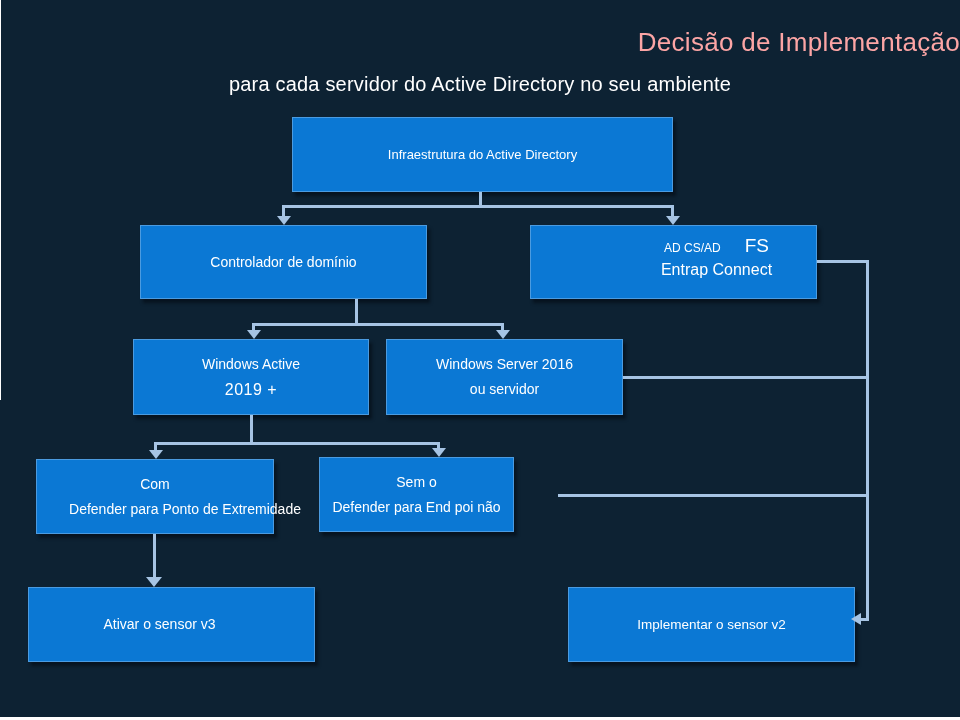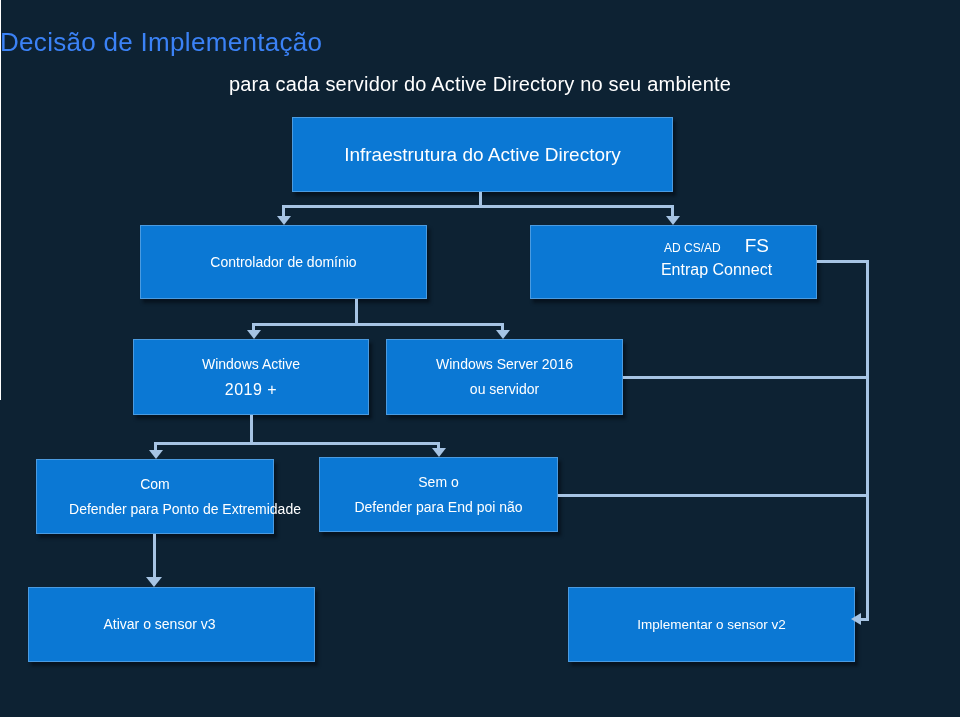--- a/index.html
+++ b/index.html
@@ -3,51 +3,51 @@
 <meta charset="utf-8">
 <style>
   html,body{margin:0;padding:0;}
   body{
     width:960px;height:720px;position:relative;overflow:hidden;
     background:#0d2233;
     font-family:"Liberation Sans", sans-serif;
     color:#ffffff;
   }
   .title{
-    position:absolute;left:0;top:27px;width:960px;text-align:left;
-    font-size:26px;letter-spacing:.3px;color:#3b82f6;
+    position:absolute;left:0;top:27px;width:960px;text-align:right;
+    font-size:26px;letter-spacing:.3px;color:#fca5a5;
   }
   .subtitle{
     position:absolute;left:0;top:73px;width:960px;text-align:center;
     font-size:20px;letter-spacing:.2px;color:#fff;
   }
   .node{
     position:absolute;
     background:#0b78d4;
     border:1px solid rgba(140,190,235,.5);
     box-shadow:3px 4px 3px rgba(3,10,18,.6);
     box-sizing:border-box;
     display:flex;flex-direction:column;justify-content:center;align-items:center;
     font-size:14px;line-height:25px;color:#fff;text-align:center;
   }
   .node .ln{white-space:nowrap;}
   
-  .n-root   {left:292px;top:117px;width:381px;height:75px;font-size:19px;}
+  .n-root   {left:292px;top:117px;width:381px;height:75px;font-size:13px;}
   .n-dc     {left:140px;top:225px;width:287px;height:74px;}
   .n-adcs   {left:530px;top:225px;width:287px;height:74px;align-items:center;justify-content:flex-start;padding:13px 0 0 86px;text-align:left;}
   .n-adcs .l1{display:flex;align-items:baseline;line-height:14px;}
   .n-adcs .small{font-size:12px;}
   .n-adcs .large{font-size:19px;margin-left:24px;}
   .n-adcs .l2{font-size:16px;margin-top:9px;line-height:12px;}
   .n-2019   {left:133px;top:339px;width:236px;height:76px;}
   .n-2019 .big{font-size:16px;letter-spacing:.5px;}
   .n-2016   {left:386px;top:339px;width:237px;height:76px;}
   .n-with   {left:36px;top:459px;width:238px;height:75px;}
   .n-with .shift{position:relative;left:30px;}
-  .n-without{left:319px;top:457px;width:239px;height:75px;}
+  .n-without{left:319px;top:457px;width:195px;height:75px;}
   .n-v3     {left:28px;top:587px;width:287px;height:75px;}
   .n-v3 .ln {position:relative;left:-12px;}
   .n-v2     {left:568px;top:587px;width:287px;height:75px;font-size:13.5px;}
   
   .c{position:absolute;background:#a6c4e4;}
   .arr-d{position:absolute;width:0;height:0;border-left:7px solid transparent;border-right:7px solid transparent;border-top:9px solid #a6c4e4;}
   .arr-l{position:absolute;width:0;height:0;border-top:6px solid transparent;border-bottom:6px solid transparent;border-right:10px solid #a6c4e4;}
   .c1 {left:479px;top:192px;width:3px;height:16px;}
   .c2 {left:282px;top:205px;width:392px;height:3px;}
   .c3 {left:282px;top:205px;width:3px;height:12px;}

